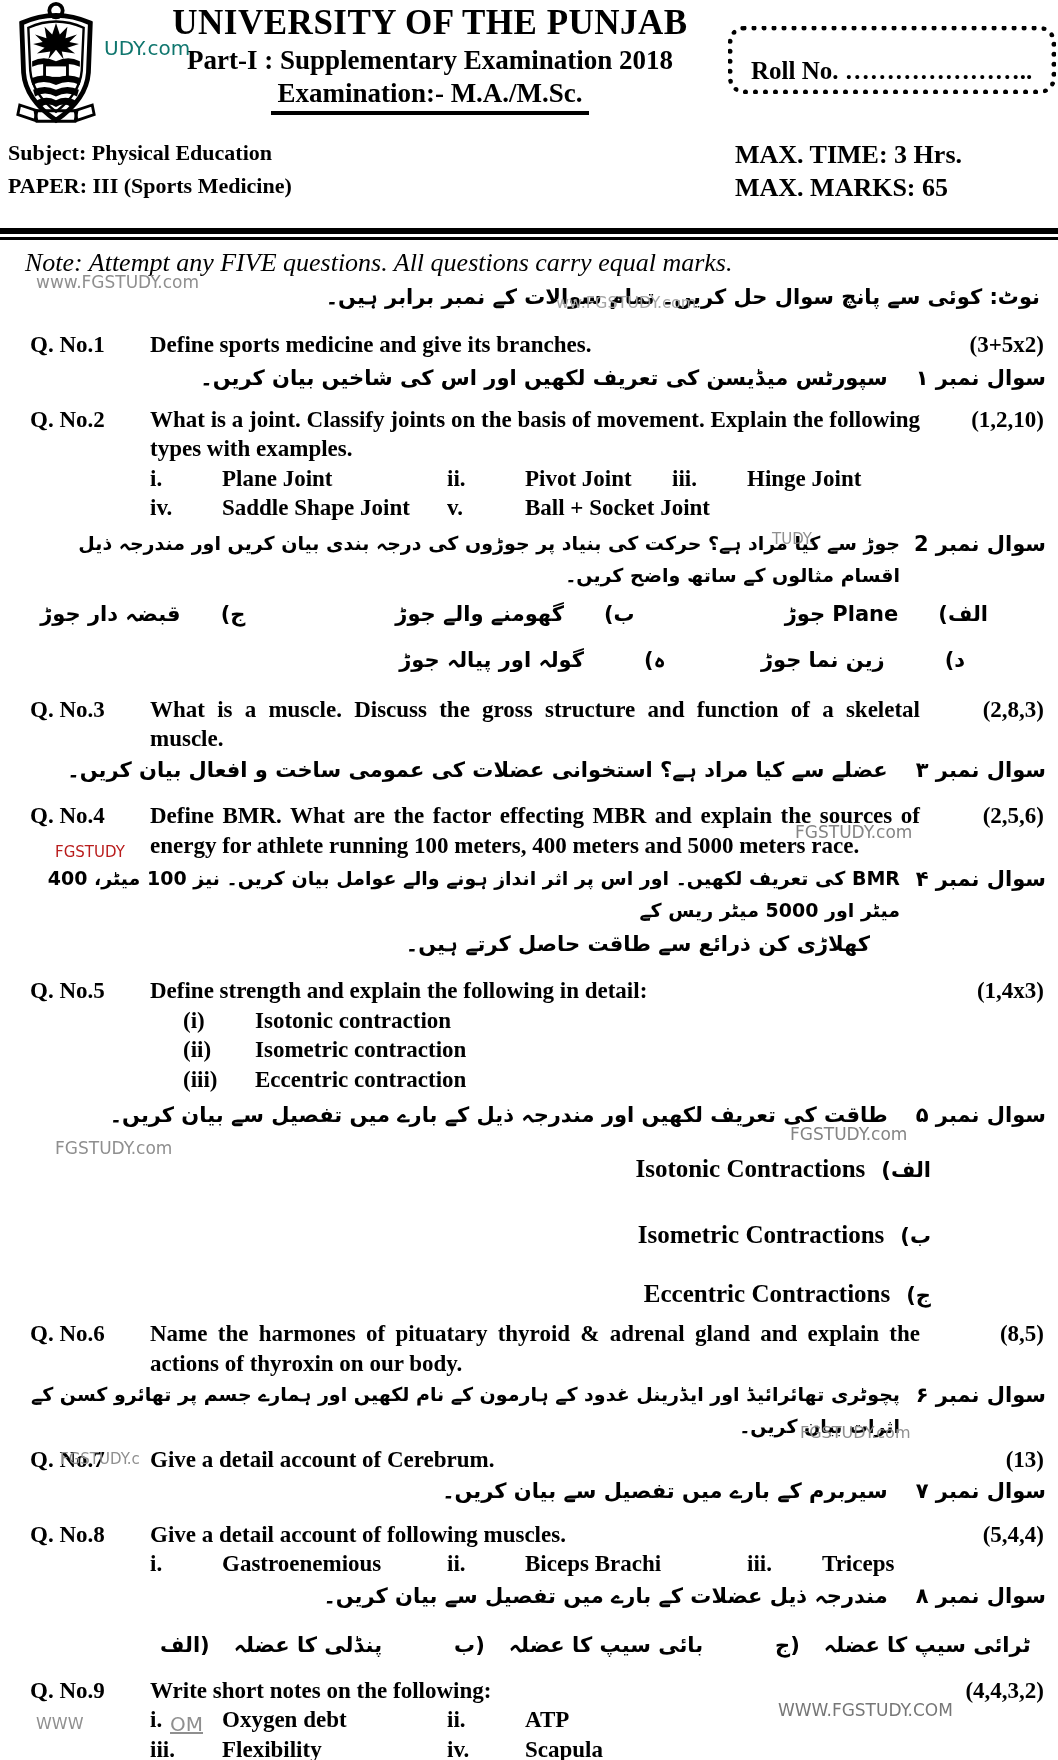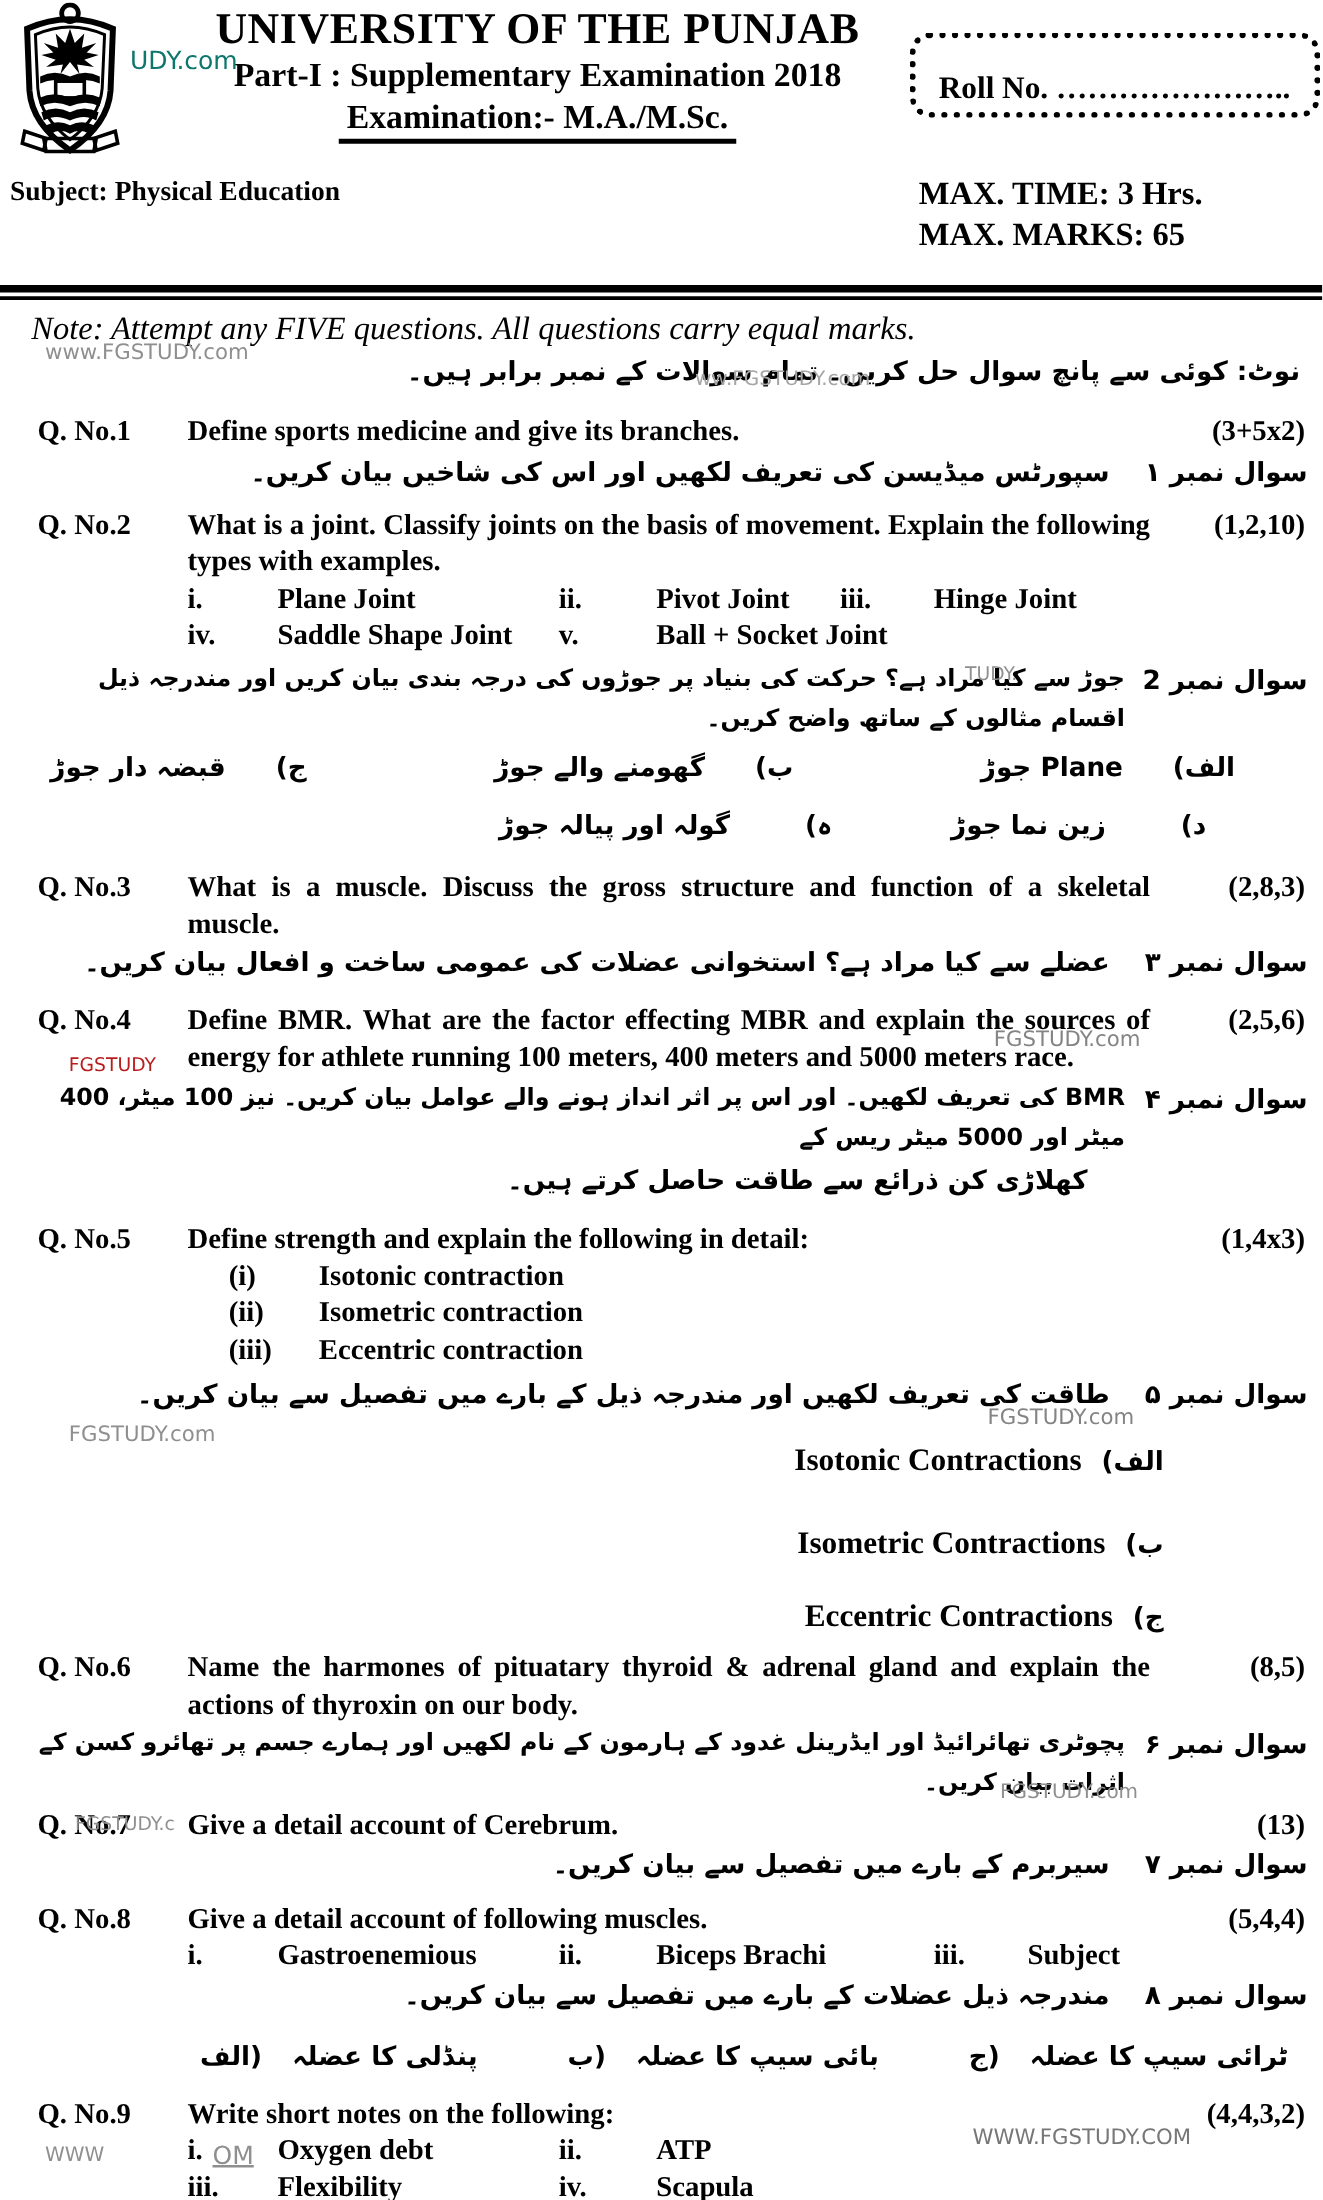--- a/index.html
+++ b/index.html
@@ -87,20 +87,21 @@
     <div class="t-univ">UNIVERSITY OF THE PUNJAB</div>
     <div class="t-part">Part-I : Supplementary Examination 2018</div>
     <div><span class="t-exam">Examination:- M.A./M.Sc.</span></div>
   </div>
 
   <div class="rollbox">
     <span>Roll No. …………………..</span>
   </div>
 
   <div class="subj y1">Subject: Physical Education</div>
+  <div class="subj y2">PAPER: III (Sports Medicine)</div>
   <div class="maxl y1">MAX. TIME: 3 Hrs.</div>
   <div class="maxl y2">MAX. MARKS: 65</div>
 
   <div class="content">
     <div class="dblrule"></div>
 
     <div class="note-en">Note: Attempt any FIVE questions. All questions carry equal marks.</div>
     <div class="note-ur ur" style="text-align:right;">نوٹ: کوئی سے پانچ سوال حل کریں۔ تمام سوالات کے نمبر برابر ہیں۔</div>
 
     <div>
@@ -255,21 +256,21 @@
         <span class="q-no">Q. No.8</span>
         <span class="q-text">Give a detail account of following muscles.</span>
         <span class="q-marks">(5,4,4)</span>
       </div>
       <div class="items-row wide">
         <span class="ln">i.</span>
         <span class="lt1">Gastroenemious</span>
         <span class="ln2">ii.</span>
         <span class="lt2">Biceps Brachi</span>
         <span class="ln3">iii.</span>
-        <span>Subject</span>
+        <span>Triceps</span>
       </div>
       <div class="ur ur-row">
         <span class="u-label">سوال نمبر ۸</span>
         <span class="u-text">مندرجہ ذیل عضلات کے بارے میں تفصیل سے بیان کریں۔</span>
       </div>
       <div class="ur opt-row r-q8">
         <span class="opt">
           <span>الف)</span>
           <span>پنڈلی کا عضلہ</span>
         </span>

